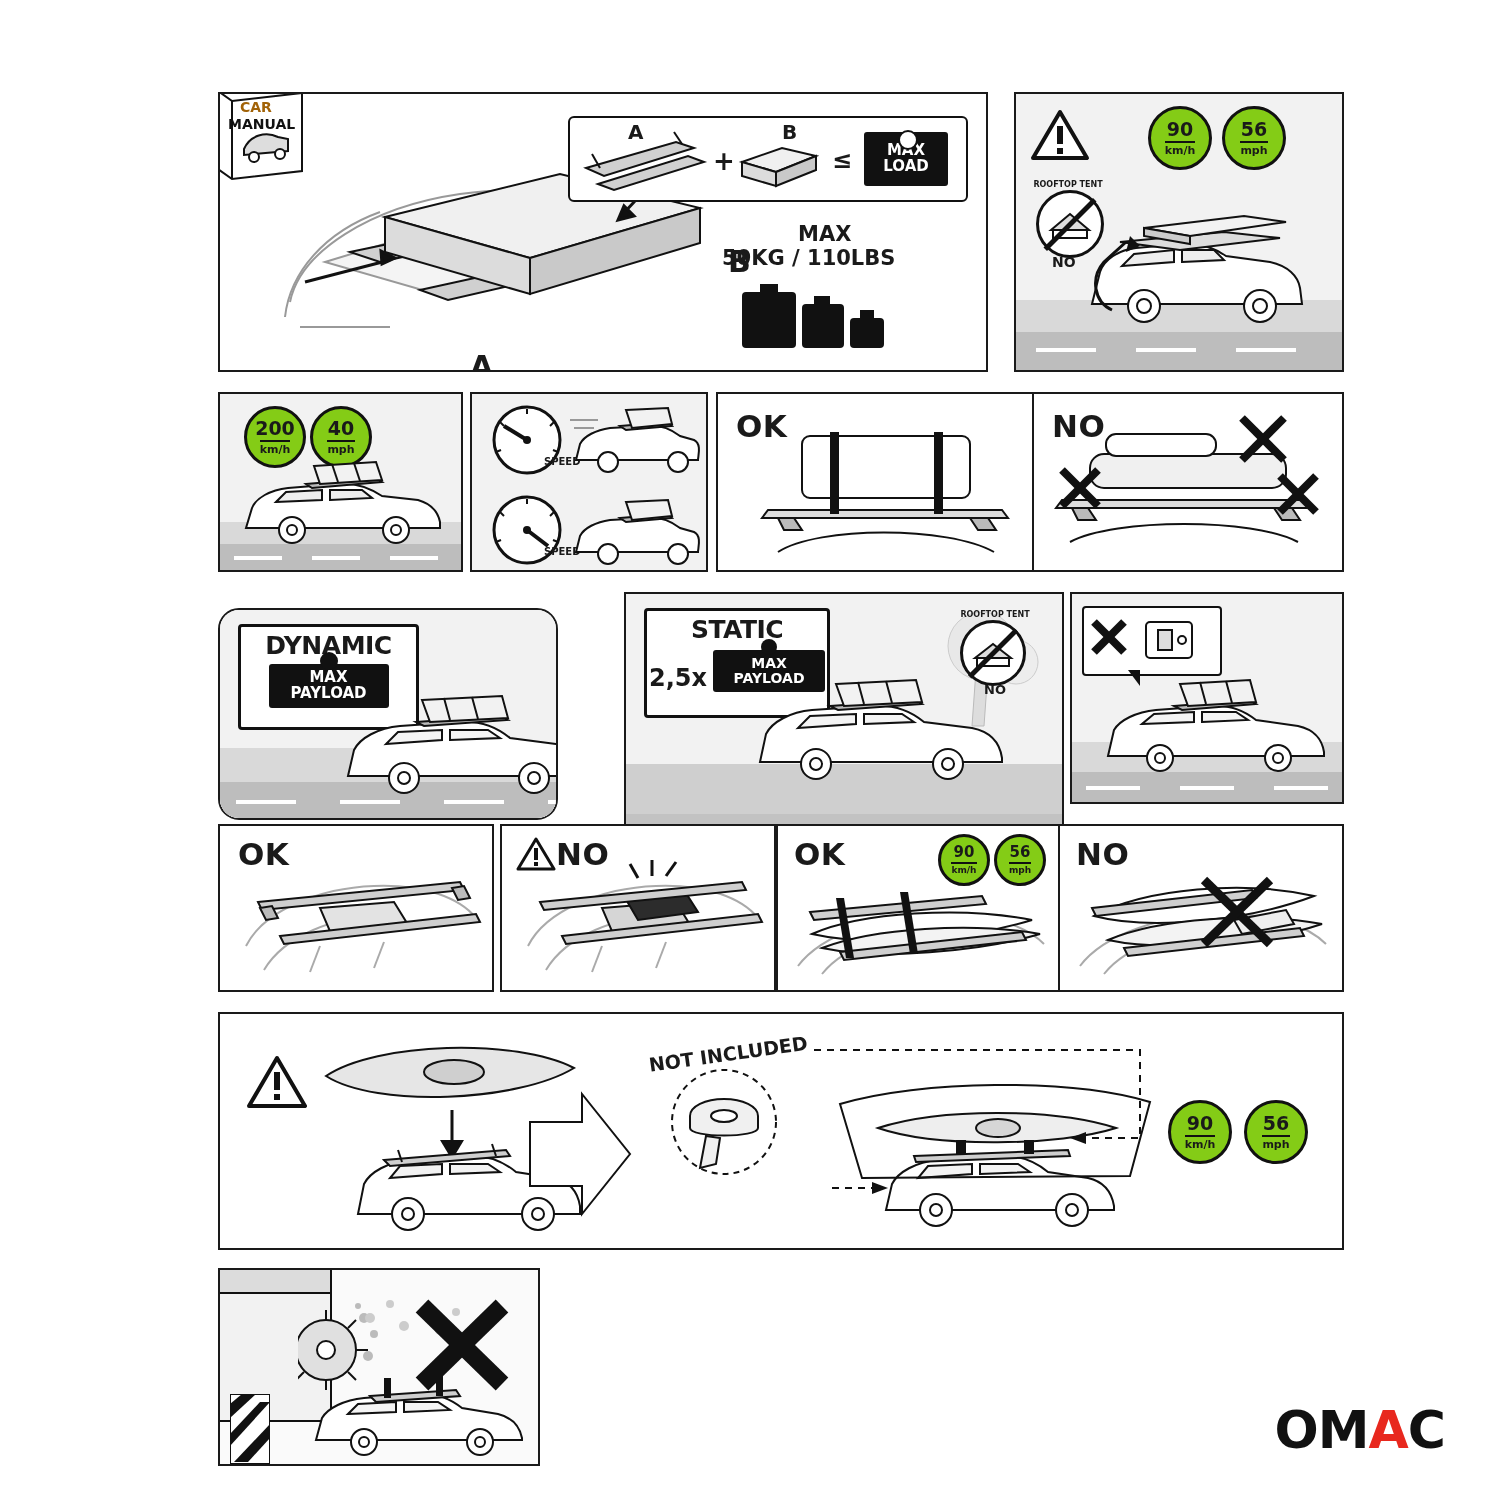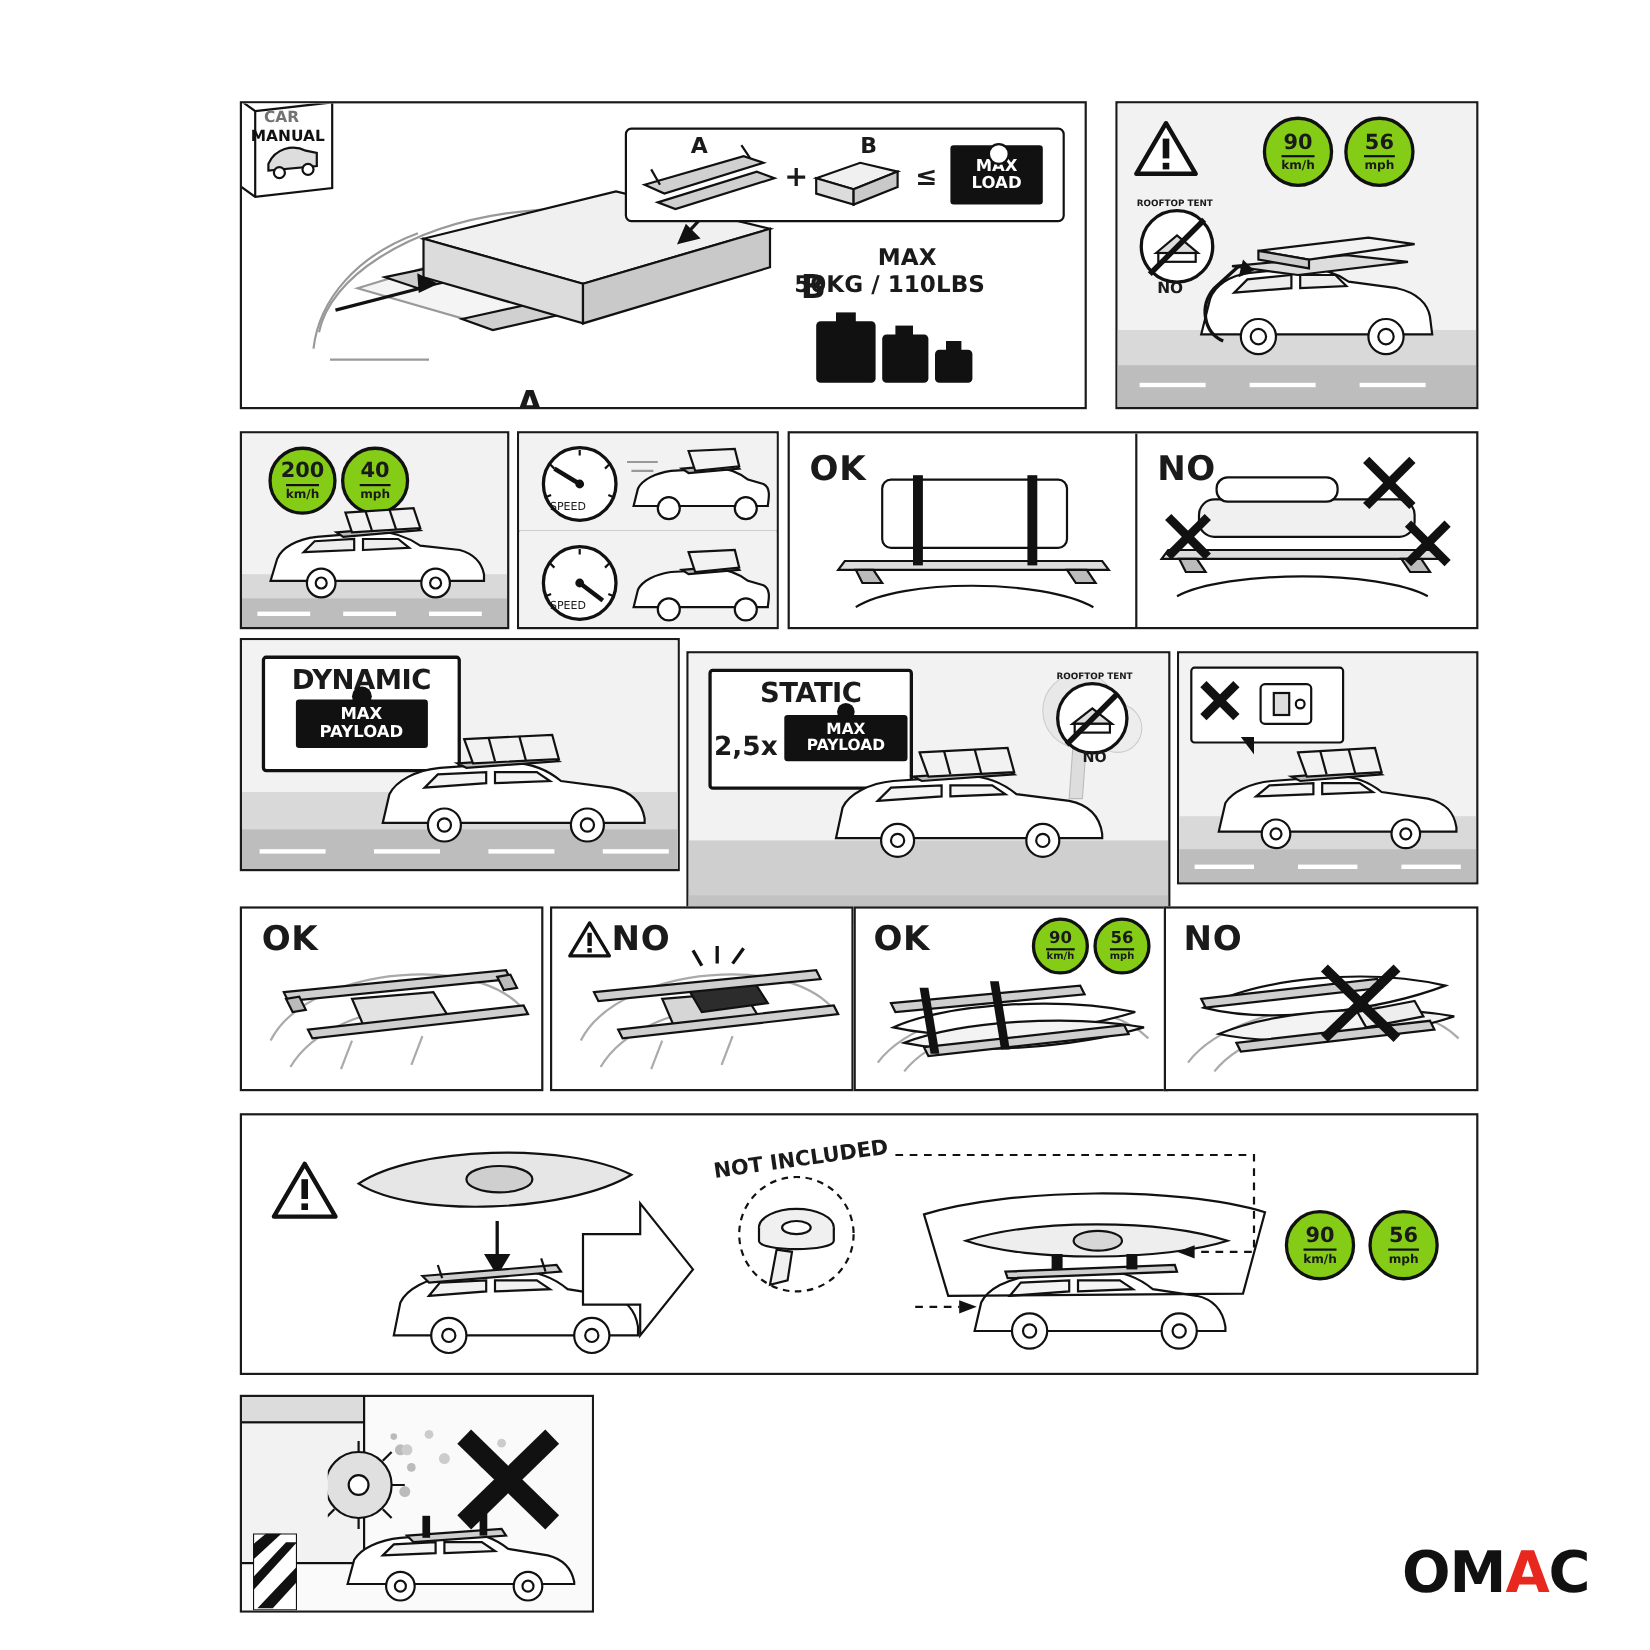--- a/index.html
+++ b/index.html
@@ -46,21 +46,21 @@
     display:flex;flex-direction:column;align-items:center;justify-content:flex-start;
   }
   .warn-tri{position:absolute;}
   .okno{position:absolute;font-size:31px;font-weight:bold;letter-spacing:.5px;}
   
   #omac{position:absolute;right:55px;bottom:40px;font-size:52px;font-weight:bold;letter-spacing:-1px;}
   #omac .o{color:#111;}
   #omac .m{color:#111;}
   #omac .a{color:#e8281e;}
   #omac .c{color:#111;}
-  .tiny{font-size:10px;font-weight:normal;}
+  .tiny{font-size:10px;font-weight:bold;margin-left:44px;}
   .rtt{
     position:absolute;border-radius:50%;border:3px solid #111;background:#fff;
     display:flex;align-items:center;justify-content:center;
   }
   .slash{position:absolute;background:#111;transform-origin:center;}
 </style>
 </head>
 <body>
 
 <div class="sheet">
@@ -98,21 +98,21 @@
     <div class="lbl" style="left:508px;top:150px;font-size:30px;">B</div>
 
     <svg width="100" height="110" style="position:absolute;left:-10px;top:-15px;">
       <path d="M8 12 L78 4 L92 14 L92 92 L22 100 L8 90 Z" fill="#fff" stroke="#111" stroke-width="2"></path>
       <path d="M8 12 L22 22 L22 100" fill="none" stroke="#111" stroke-width="2"></path>
       <path d="M22 22 L92 14" fill="none" stroke="#111" stroke-width="2"></path>
       <path d="M34 70 C40 56 56 52 68 58 L78 60 L78 72 L34 76 Z" fill="#ddd" stroke="#111" stroke-width="2"></path>
       <circle cx="44" cy="78" r="5" fill="#fff" stroke="#111" stroke-width="2"></circle>
       <circle cx="70" cy="75" r="5" fill="#fff" stroke="#111" stroke-width="2"></circle>
     </svg>
-    <div class="lbl" style="left:20px;top:5px;font-size:14px;color:#737373;">CAR</div>
+    <div class="lbl" style="left:20px;top:5px;font-size:14px;color:#a16207;">CAR</div>
     <div class="lbl" style="left:8px;top:22px;font-size:14px;color:#111;">MANUAL</div>
 
     <div style="position:absolute;left:348px;top:22px;width:396px;height:82px;border:2px solid #111;border-radius:6px;background:#fff;">
       <svg width="130" height="70" style="position:absolute;left:8px;top:6px;">
         <path d="M8 44 L98 18 L116 24 L26 52 Z" fill="#d0d0d0" stroke="#111" stroke-width="2"></path>
         <path d="M20 60 L110 32 L126 38 L36 66 Z" fill="#d0d0d0" stroke="#111" stroke-width="2"></path>
         <path d="M14 30 L22 44" stroke="#111" stroke-width="2"></path>
         <path d="M96 8 L104 20" stroke="#111" stroke-width="2"></path>
       </svg>
       <div class="lbl" style="left:58px;top:2px;font-size:20px;">A</div>
@@ -327,21 +327,21 @@
         <path d="M188 4 L230 46"></path>
           <path d="M230 4 L188 46"></path>
         <path d="M8 56 L44 92"></path>
           <path d="M44 56 L8 92"></path>
         <path d="M226 62 L262 98"></path>
           <path d="M262 62 L226 98"></path>
       </g>
     </svg>
   </div>
 
-  <div class="panel" style="left:218px;top:580px;width:400px;height:212px;">
+  <div class="panel" style="left:218px;top:608px;width:340px;height:212px;border-radius:21px;">
     <div class="sky"></div>
     <div class="ground" style="height:70px;"></div>
     <div class="road" style="bottom:0;height:36px;"></div>
     <div class="dash" style="left:16px;bottom:14px;width:60px;"></div>
     <div class="dash" style="left:120px;bottom:14px;width:60px;"></div>
     <div class="dash" style="left:224px;bottom:14px;width:60px;"></div>
     <div class="dash" style="left:328px;bottom:14px;width:60px;"></div>
 
     <div class="whitebox" style="left:18px;top:14px;width:175px;height:100px;">
       <div style="font-size:25px;font-weight:bold;margin-top:4px;letter-spacing:-.5px;">DYNAMIC</div>

